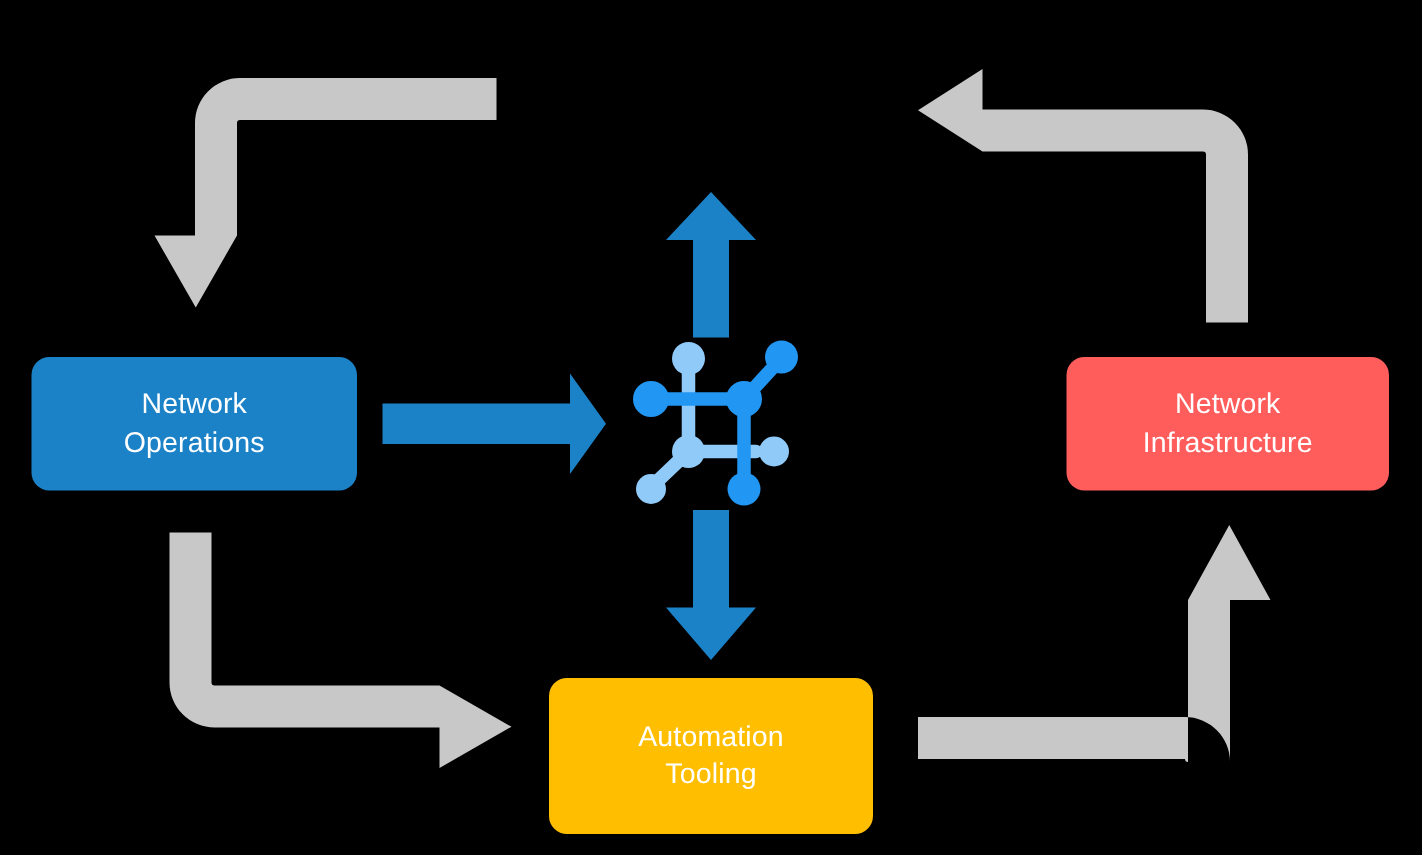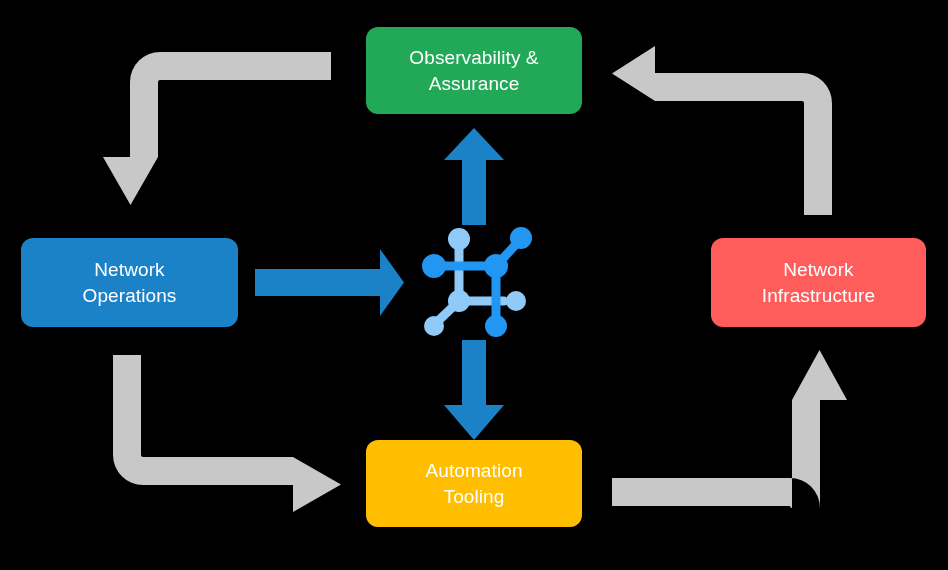--- a/index.html
+++ b/index.html
@@ -34,21 +34,21 @@
   #box-observability {
     left: 366px; top: 27px; width: 216px; height: 87px;
   }
   #box-network-operations {
     left: 21px; top: 238px; width: 217px; height: 89px;
   }
   #box-network-infrastructure {
     left: 711px; top: 238px; width: 215px; height: 89px;
   }
   #box-automation-tooling {
-    left: 366px; top: 440px; width: 216px; height: 87px;
+    left: 366px; top: 452px; width: 216px; height: 104px;
   }
   .svg-layer {
     position: absolute;
     left: 0; top: 0;
     width: 948px;
     height: 570px;
   }
   #icon-layer { z-index: 3; }
   #arrow-layer { z-index: 2; }
   #boxes-layer { position:absolute; left:0; top:0; width:948px; height:570px; z-index: 4; }
@@ -107,24 +107,20 @@
       <circle cx="516" cy="301" r="10" fill="#90CAF9"></circle>
       <circle cx="434" cy="326" r="10" fill="#90CAF9"></circle>
       <circle cx="434" cy="266" r="12" fill="#2196F3"></circle>
       <circle cx="496" cy="266" r="12" fill="#2196F3"></circle>
       <circle cx="521" cy="238" r="11" fill="#2196F3"></circle>
       <circle cx="496" cy="326" r="11" fill="#2196F3"></circle>
     </g>
   </svg>
 
   <div id="boxes-layer">
-    <div class="node-box" id="box-observability" style="background:#22A958;">
-      <span>Observability &amp;
-Assurance</span>
-    </div>
 
     <div class="node-box" id="box-network-operations" style="background:#1C82C8;">
       <span>Network
 Operations</span>
     </div>
 
     <div class="node-box" id="box-network-infrastructure" style="background:#FF5C5C;">
       <span>Network
 Infrastructure</span>
     </div>

